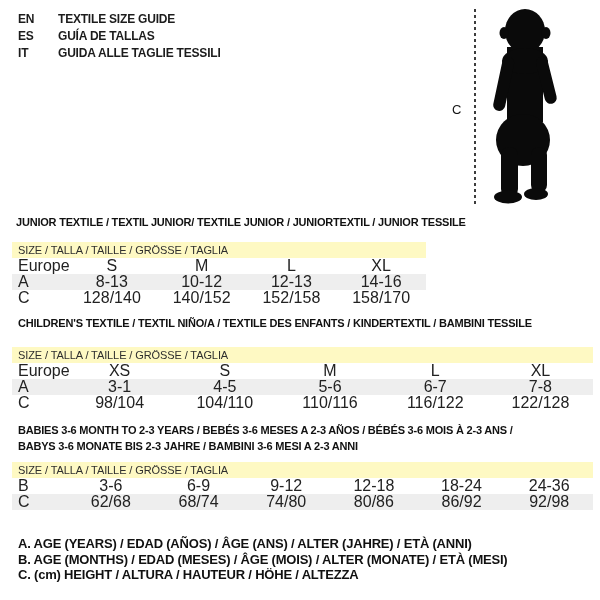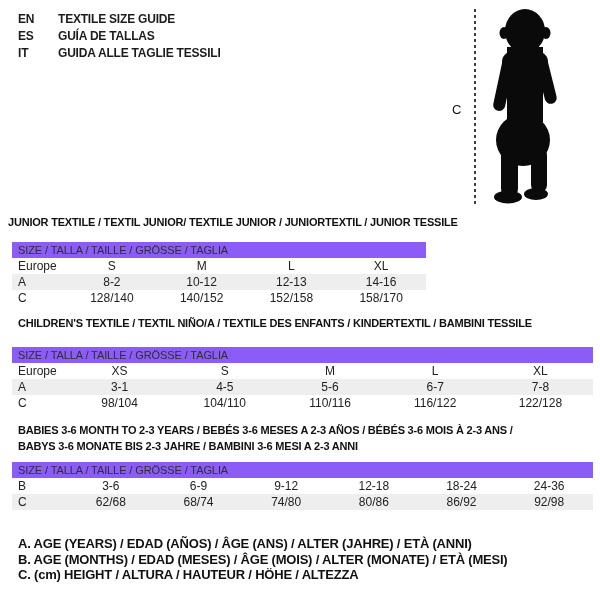--- a/index.html
+++ b/index.html
@@ -16,32 +16,32 @@
 
   
   .figure{left:445px;top:5px;width:152px;height:206px}
   .dash-line{position:absolute;left:29px;top:4px;width:2px;height:197px;
     background:repeating-linear-gradient(to bottom,#3d3d3d 0 3px,transparent 3px 6px)}
   .c-label{position:absolute;left:7px;top:97px;font-size:13px;color:#141414}
   .baby{position:absolute;left:34px;top:2px}
 
   
   .sec-title{position:absolute;font-weight:bold;font-size:11px;letter-spacing:-0.2px;white-space:nowrap;color:#111}
-  #t1-title{left:8px;top:216px}
+  #t1-title{left:16px;top:216px}
   #t2-title{left:18px;top:317px}
   #t3-title{left:18px;top:422px;line-height:16px}
 
   
   .stable{position:absolute;left:12px}
   #table1{top:242px;width:414px}
   #table2{top:347px;width:581px}
   #table3{top:462px;width:581px}
-  .tbar{height:16px;line-height:16px;background:#8b5cf6;color:#2e2e2e;font-size:11px;
+  .tbar{height:16px;line-height:16px;background:#fef9c3;color:#2e2e2e;font-size:11px;
     padding-left:6px;letter-spacing:-0.1px}
-  .trow{display:flex;height:16px;line-height:16.5px;font-size:12px;color:#222}
+  .trow{display:flex;height:16px;line-height:16.5px;font-size:16px;color:#222}
   .rows .trow:nth-child(even){background:#eeeeee}
   .rlabel{width:55px;padding-left:6px;box-sizing:border-box}
   .cell{flex:1;text-align:center}
 
   
   .notes{left:18px;top:536px}
   .note{font-weight:bold;font-size:13px;line-height:15.5px;letter-spacing:-0.2px;color:#111}
 </style>
 </head>
 <body>
@@ -88,21 +88,21 @@
   <div class="rows">
     <div class="trow">
       <span class="rlabel">Europe</span>
       <span class="cell">S</span>
       <span class="cell">M</span>
       <span class="cell">L</span>
       <span class="cell">XL</span>
     </div>
     <div class="trow">
       <span class="rlabel">A</span>
-      <span class="cell">8-2</span>
+      <span class="cell">8-13</span>
       <span class="cell">10-12</span>
       <span class="cell">12-13</span>
       <span class="cell">14-16</span>
     </div>
     <div class="trow">
       <span class="rlabel">C</span>
       <span class="cell">128/140</span>
       <span class="cell">140/152</span>
       <span class="cell">152/158</span>
       <span class="cell">158/170</span>

